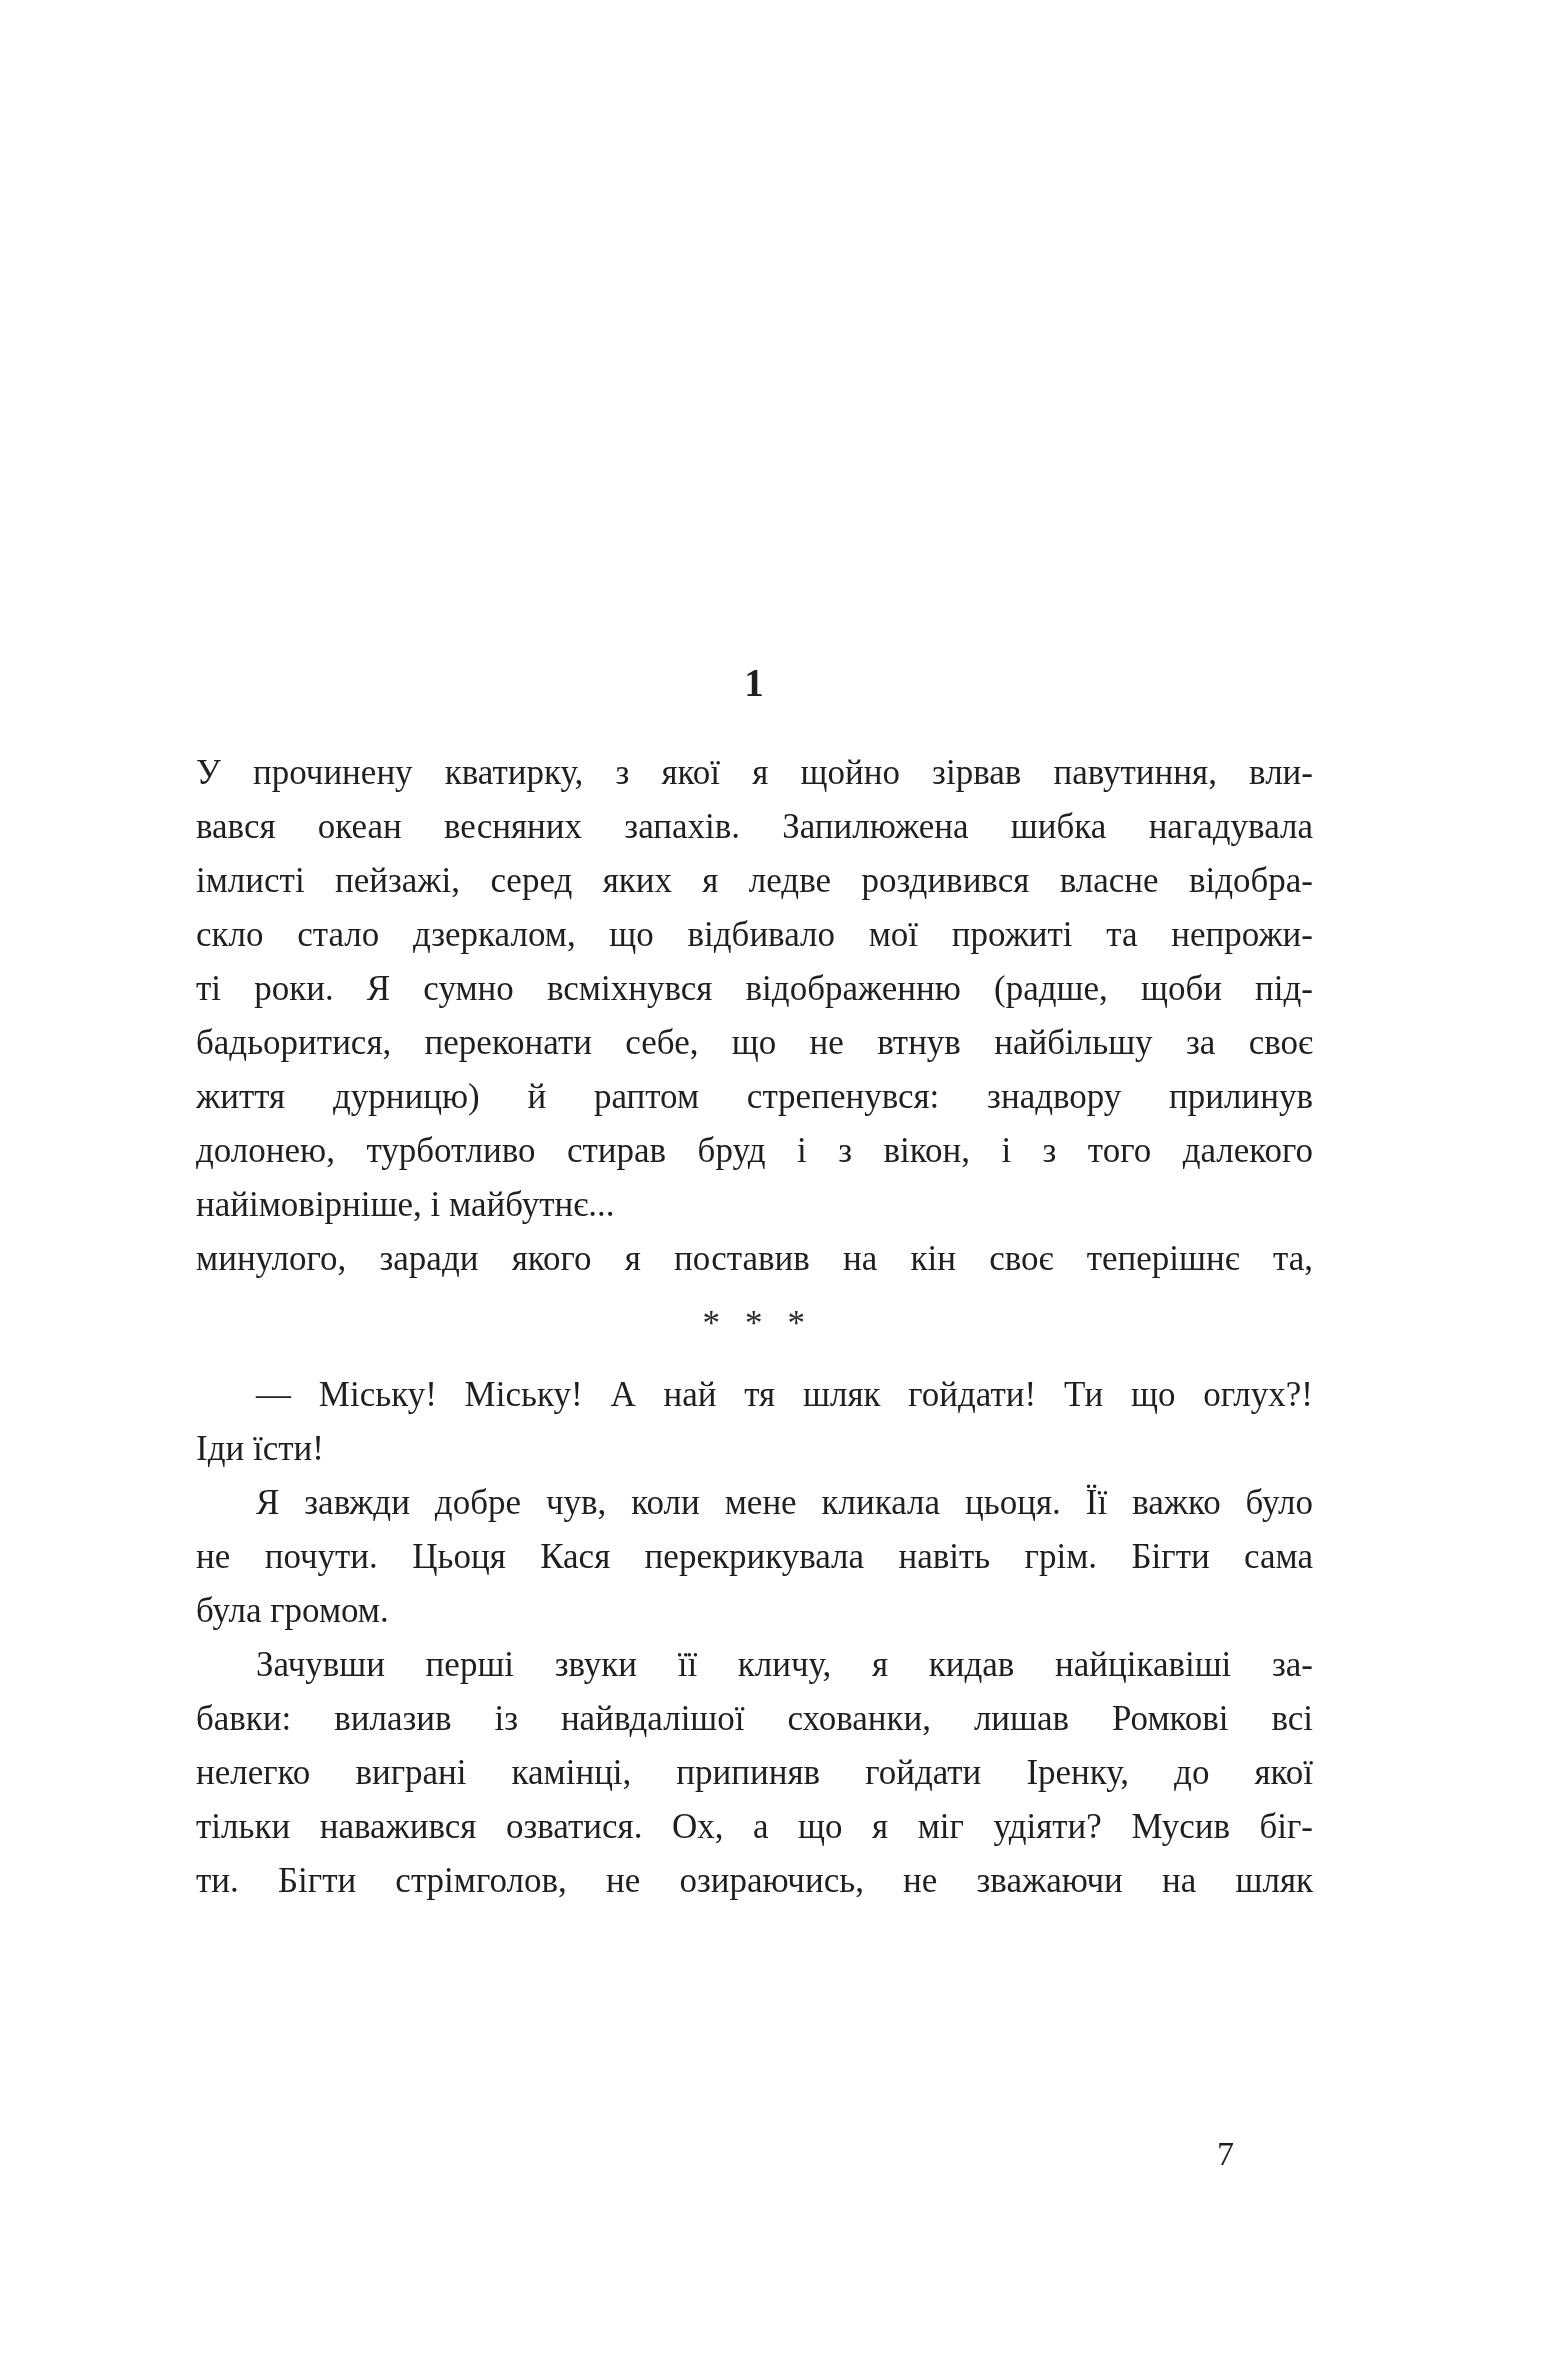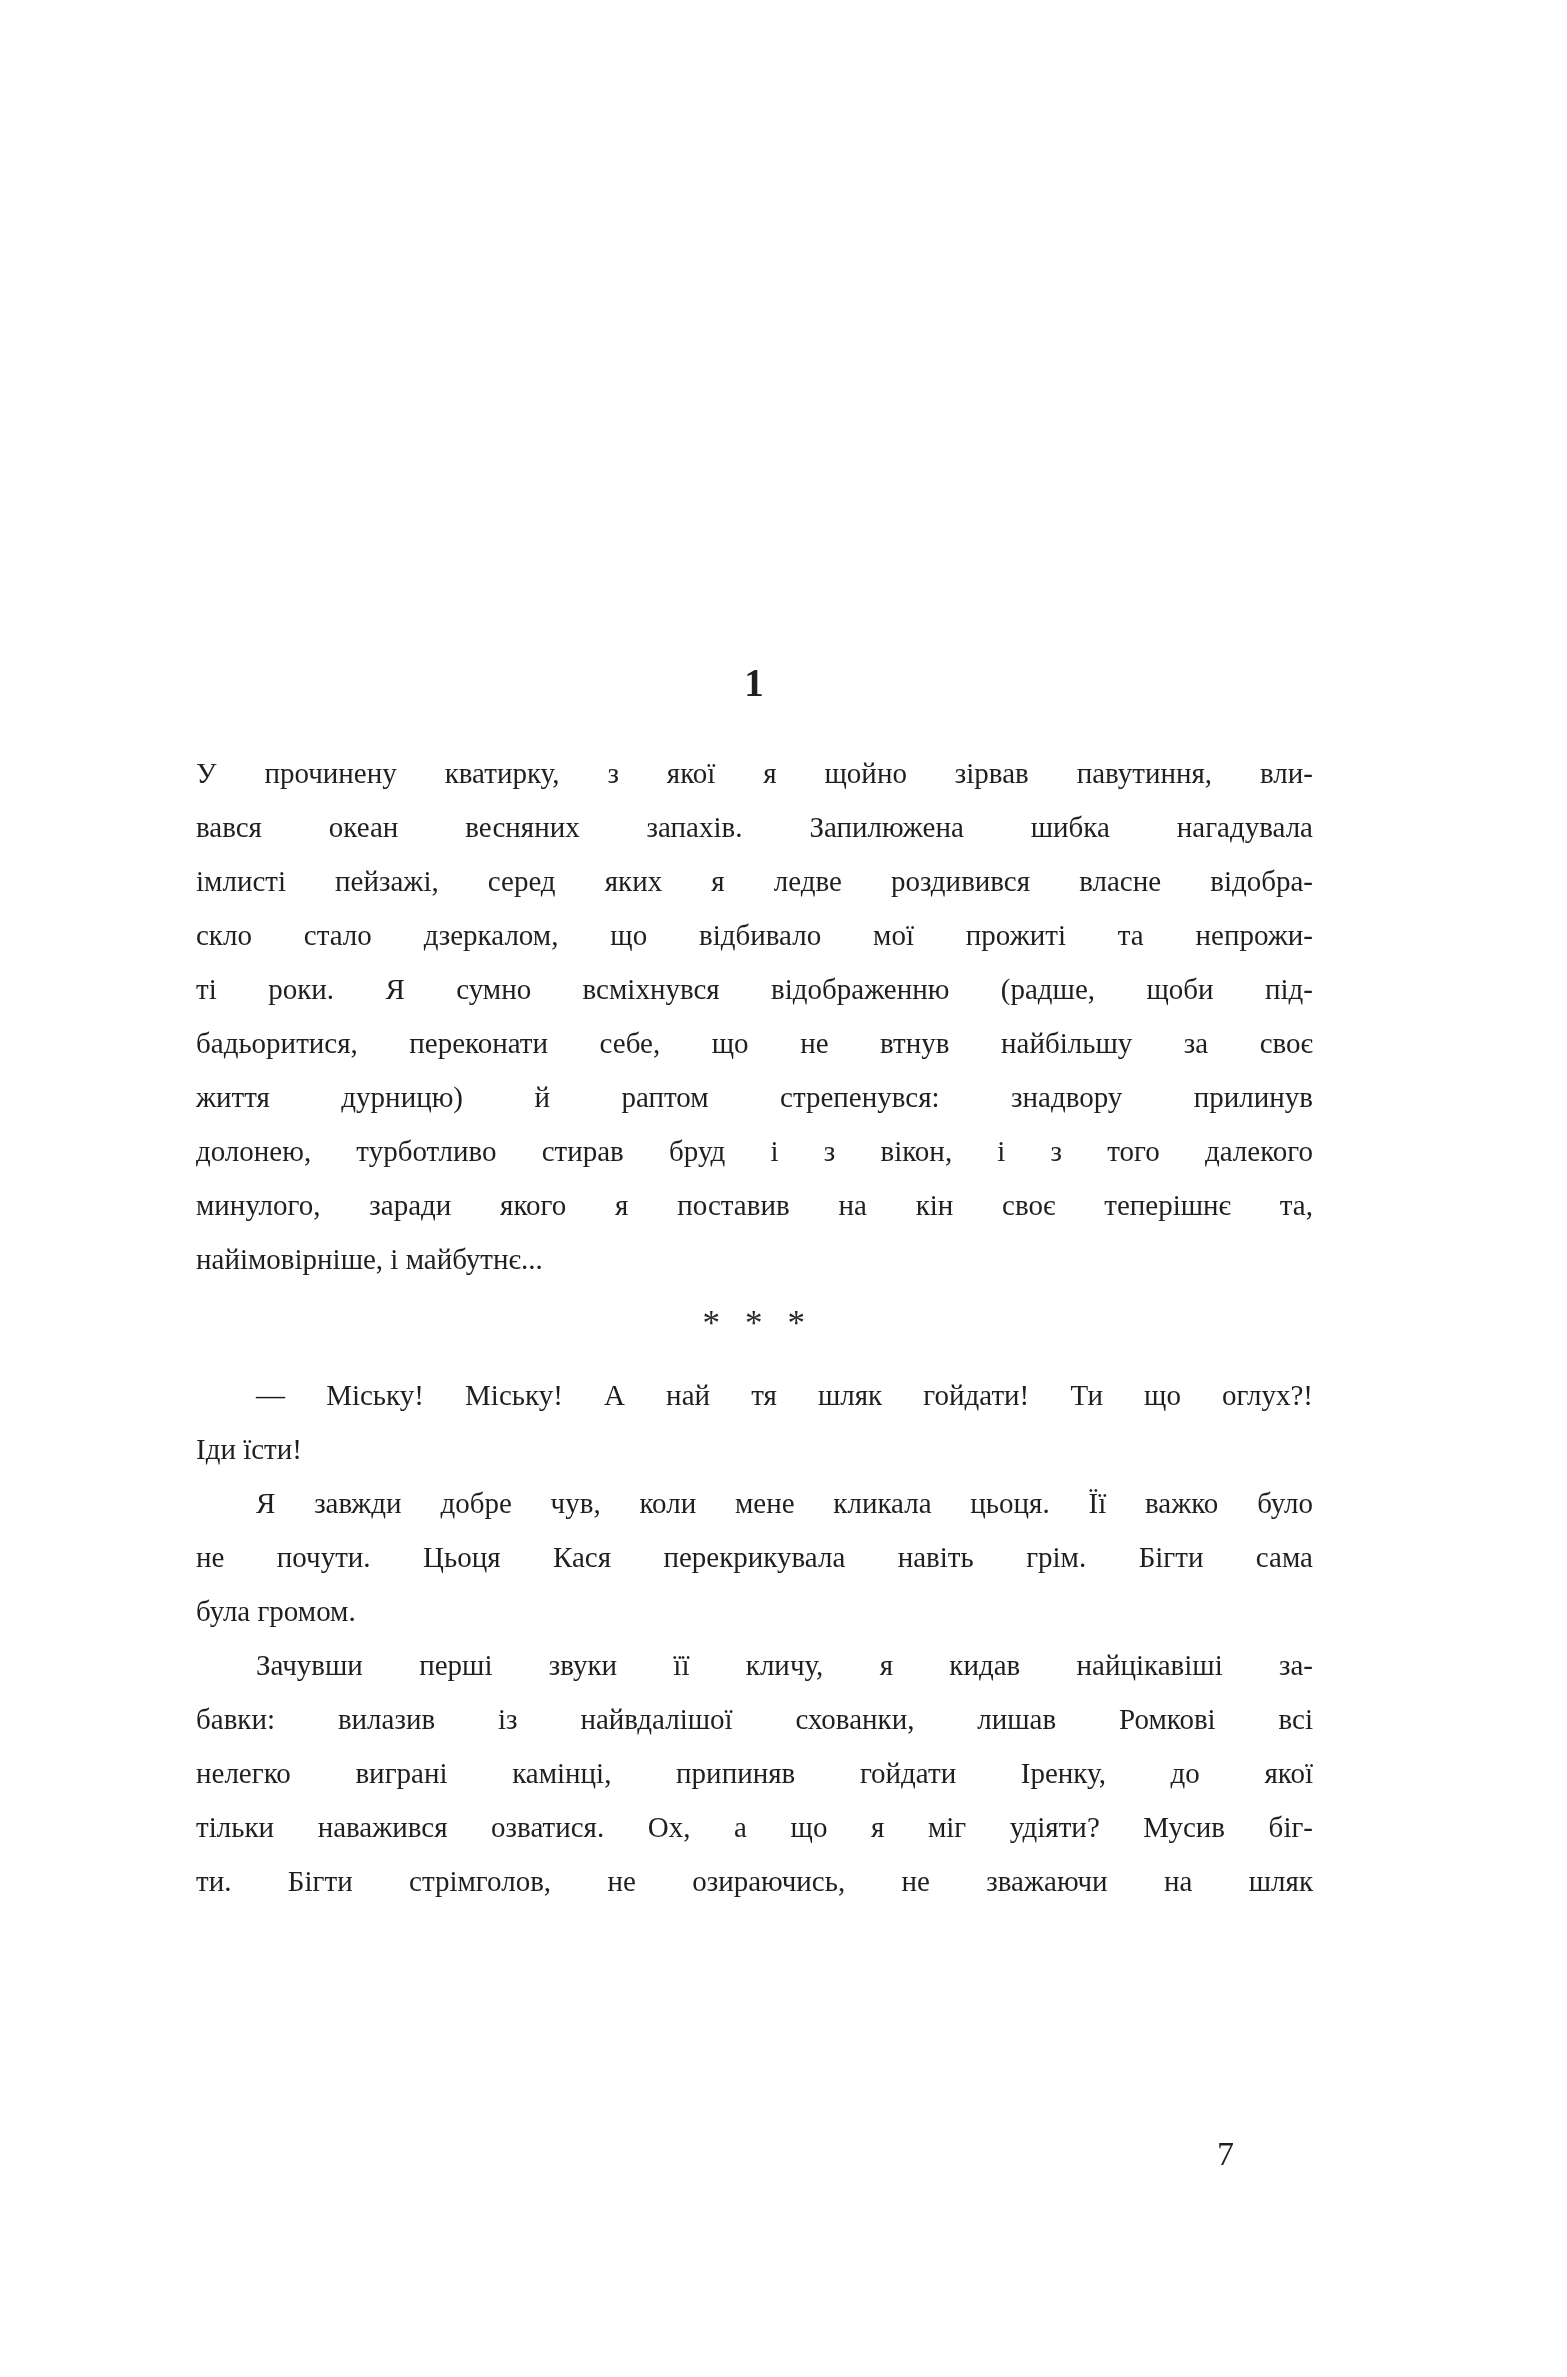--- a/index.html
+++ b/index.html
@@ -28,21 +28,21 @@
     font-weight: bold;
     text-align: center;
     line-height: 1;
     margin: 0 0 44px 0;
     letter-spacing: 0.8px;
   }
   .paragraph {
     margin: 0;
   }
   .line {
-    font-size: 29px;
+    font-size: 35px;
     line-height: 54px;
     text-align: justify;
     text-align-last: justify;
     white-space: normal;
   }
   .line.last {
     text-align-last: left;
   }
   .line.indent {
     text-indent: 60px;
@@ -78,22 +78,22 @@
   <div>
       <div class="paragraph">
         <div class="line">У прочинену кватирку, з якої я щойно зірвав павутиння, вли-</div>
         <div class="line">вався океан весняних запахів. Запилюжена шибка нагадувала</div>
         <div class="line">імлисті пейзажі, серед яких я ледве роздивився власне відобра-</div>
         <div class="line">скло стало дзеркалом, що відбивало мої прожиті та непрожи-</div>
         <div class="line">ті роки. Я сумно всміхнувся відображенню (радше, щоби під-</div>
         <div class="line">бадьоритися, переконати себе, що не втнув найбільшу за своє</div>
         <div class="line">життя дурницю) й раптом стрепенувся: знадвору прилинув</div>
         <div class="line">долонею, турботливо стирав бруд і з вікон, і з того далекого</div>
+        <div class="line last">найімовірніше, і майбутнє...</div>
         <div class="line">минулого, заради якого я поставив на кін своє теперішнє та,</div>
-        <div class="line last">найімовірніше, і майбутнє...</div>
       </div>
     </div>
 
   <div class="separator">* * *</div>
 
   <div>
       <div class="paragraph">
         <div class="line indent">— Міську! Міську! А най тя шляк гойдати! Ти що оглух?!</div>
         <div class="line last">Іди їсти!</div>
       </div>

